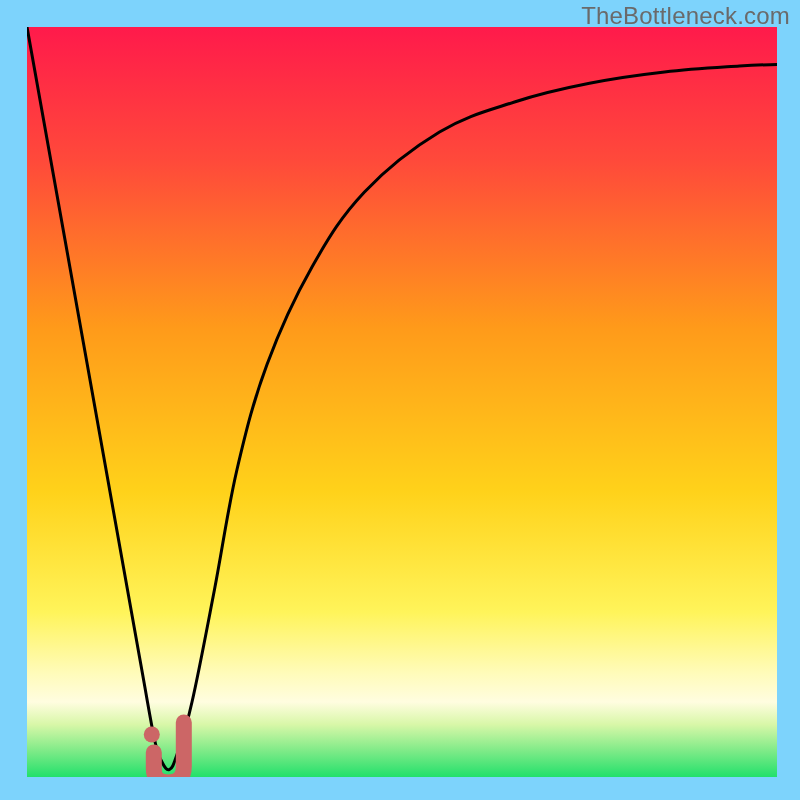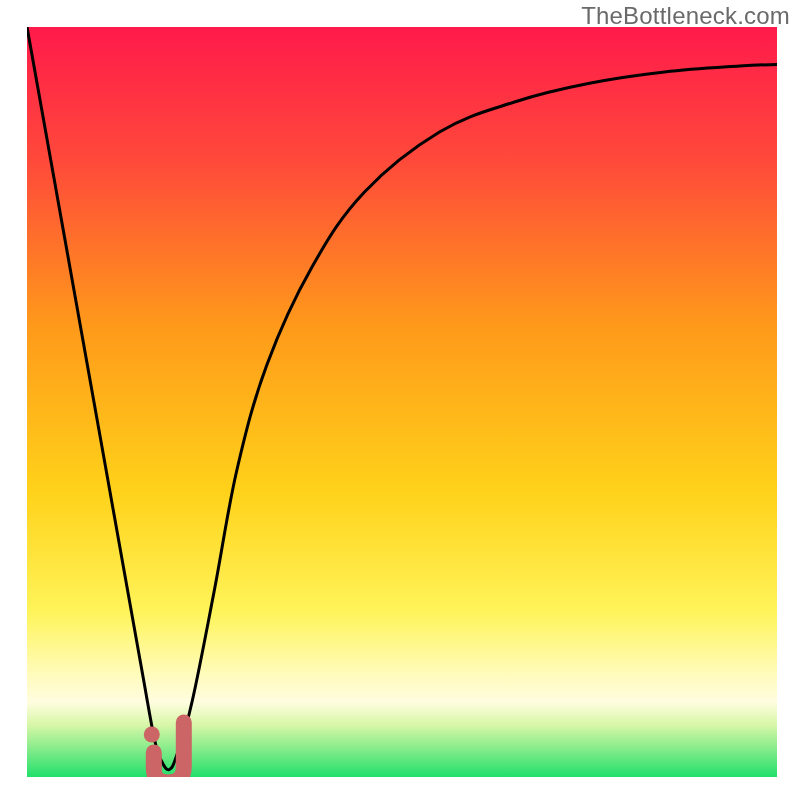--- a/index.html
+++ b/index.html
@@ -7,21 +7,21 @@
     padding: 0;
     width: 800px;
     height: 800px;
     background: #000;
     overflow: hidden;
   }
   .frame {
     position: relative;
     width: 800px;
     height: 800px;
-    background: #ffffff;
+    background: #7dd3fc;
   }
   .watermark {
     position: absolute;
     top: 2px;
     right: 10px;
     font-family: Arial, Helvetica, sans-serif;
     font-size: 24px;
     color: #6a6a6a;
     letter-spacing: 0.2px;
     z-index: 10;

